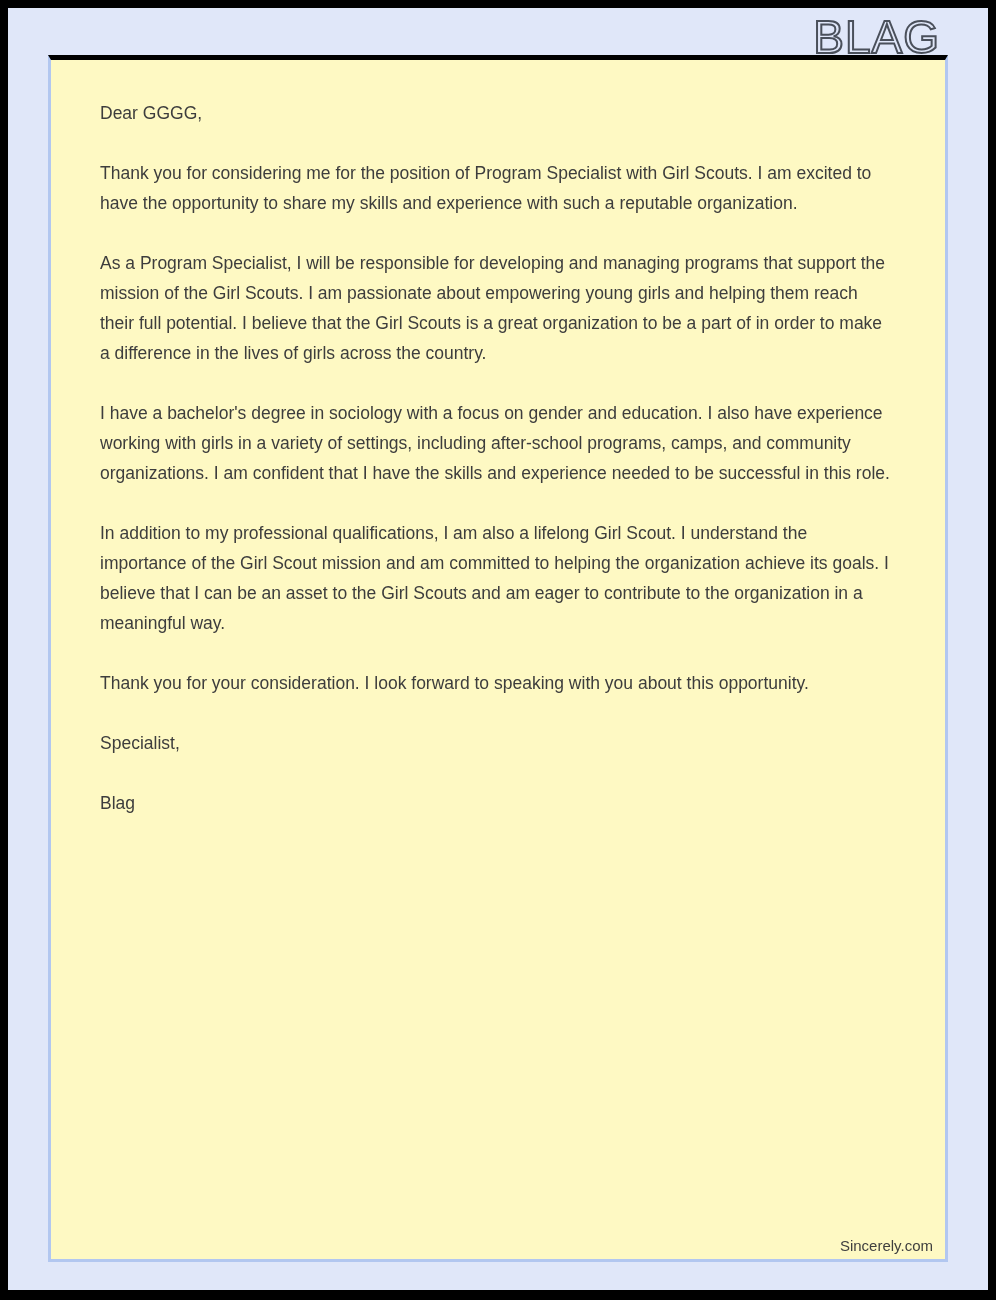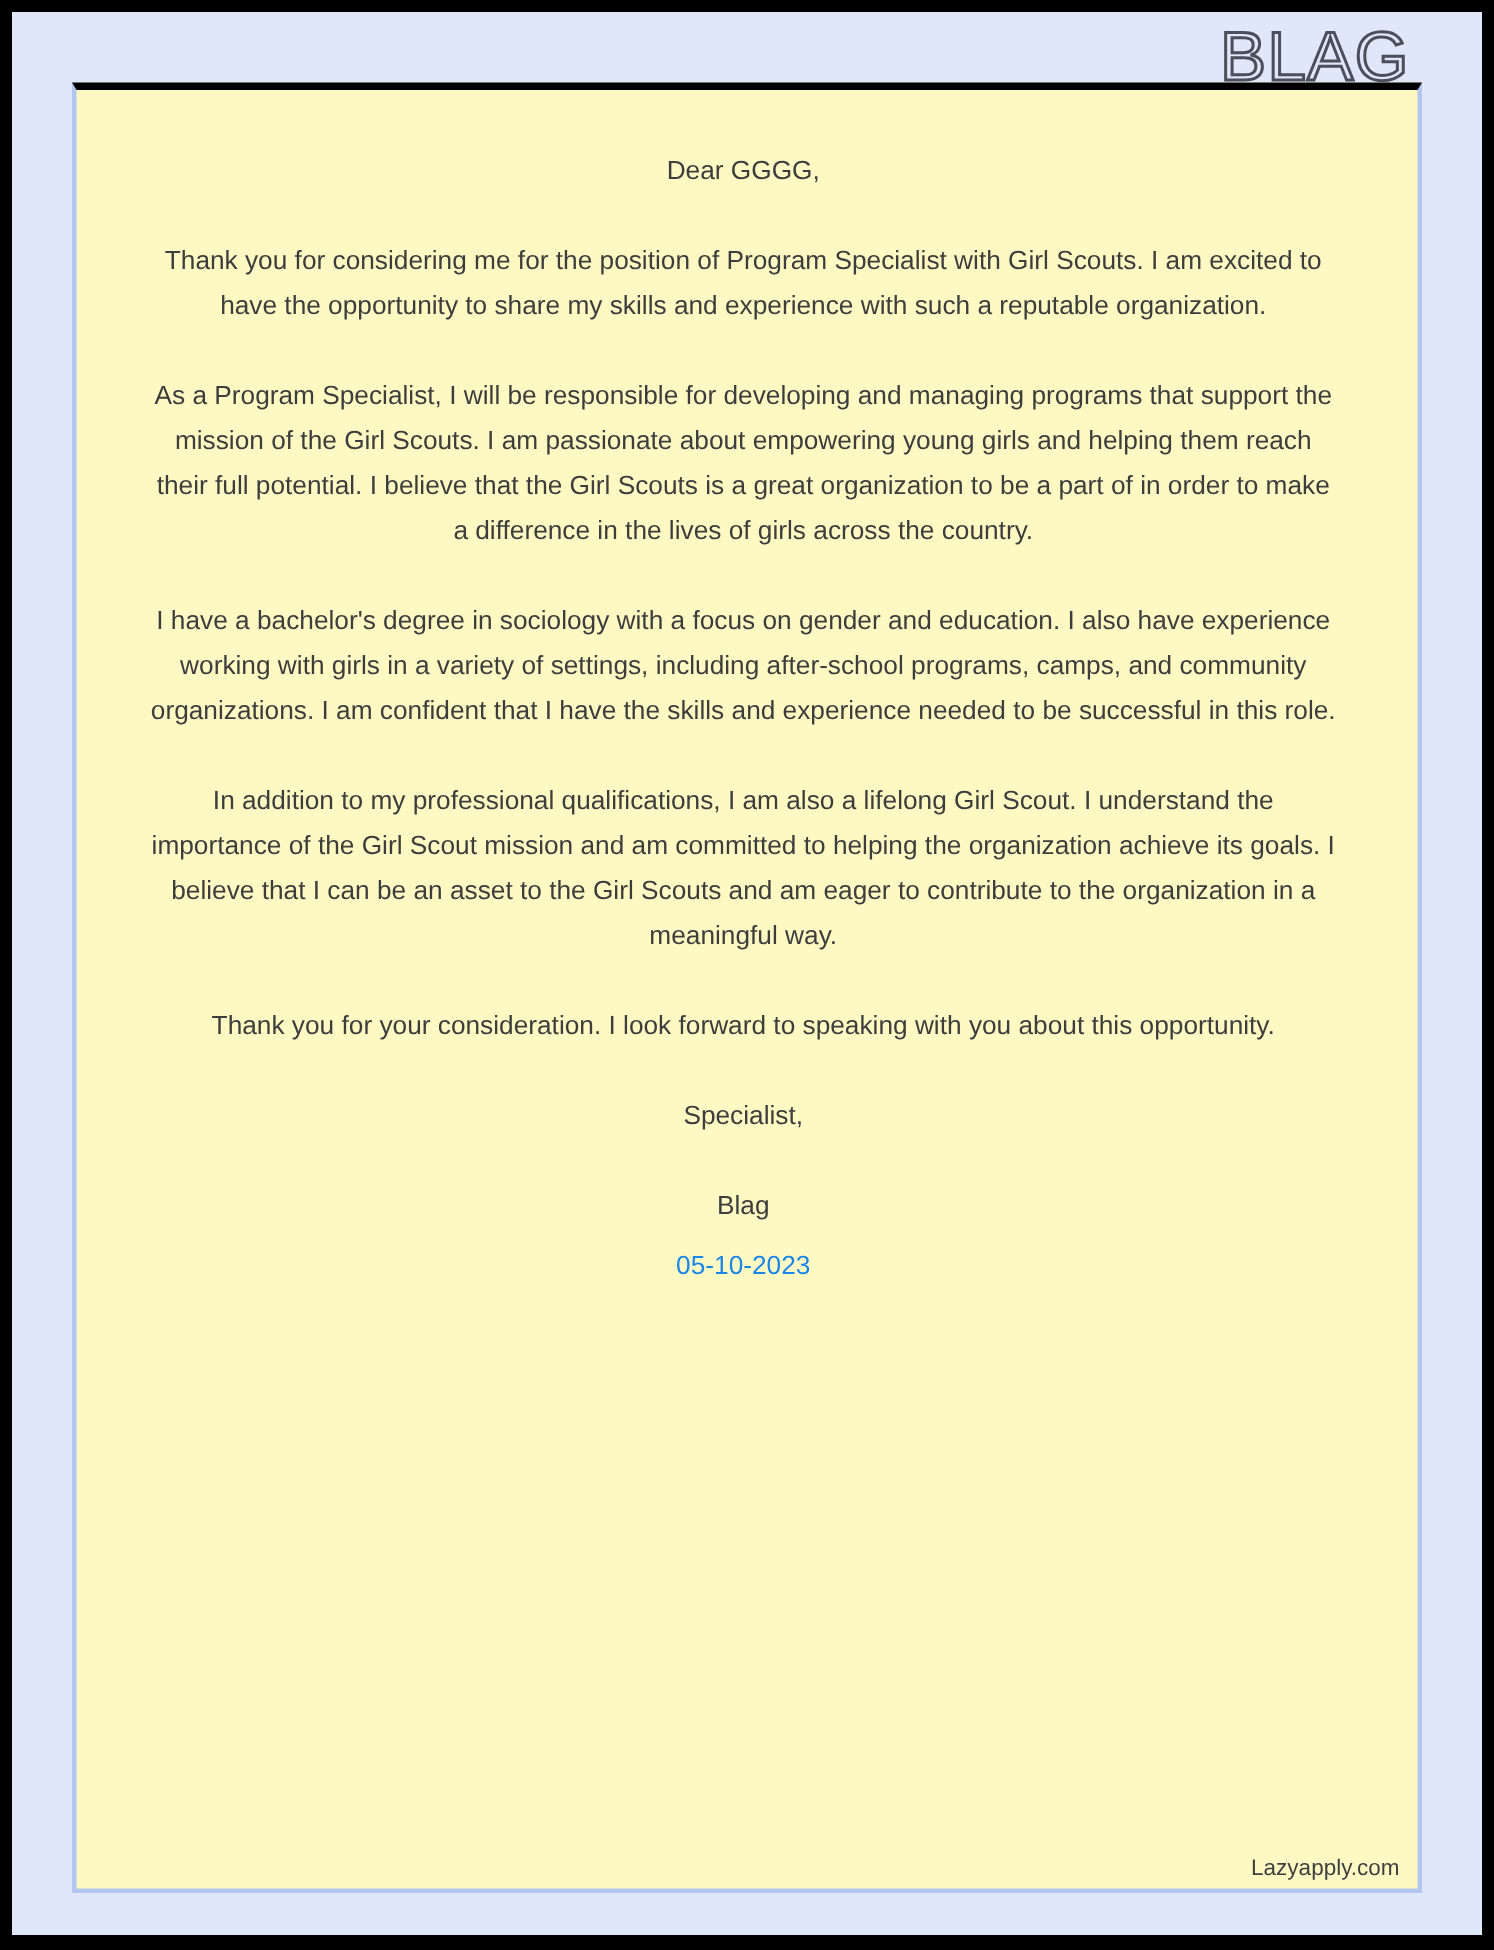--- a/index.html
+++ b/index.html
@@ -11,21 +11,20 @@
     font-family: "Liberation Sans", "DejaVu Sans", sans-serif;
     position: relative;
   }
   .page {
     position: absolute;
     left: 8px;
     top: 8px;
     right: 8px;
     bottom: 10px;
     background: #e0e7f9;
-    text-align: center;
   }
   .logo {
     position: absolute;
     top: 6px;
     right: 48px;
     font-size: 46px;
     line-height: 1;
     letter-spacing: 1px;
     font-weight: 500;
     color: transparent;
@@ -89,19 +88,18 @@
     <p class="para">I have a bachelor's degree in sociology with a focus on gender and education. I also have experience working with girls in a variety of settings, including after-school programs, camps, and community organizations. I am confident that I have the skills and experience needed to be successful in this role.</p>
 
     <p class="para">In addition to my professional qualifications, I am also a lifelong Girl Scout. I understand the importance of the Girl Scout mission and am committed to helping the organization achieve its goals. I believe that I can be an asset to the Girl Scouts and am eager to contribute to the organization in a meaningful way.</p>
 
     <p class="para">Thank you for your consideration. I look forward to speaking with you about this opportunity.</p>
 
     <p class="para">Specialist,</p>
 
     <p class="para signature">Blag</p>
 
-    <p class="date">05-10-2023</p>
 
-    <div class="watermark">Lazyapply.com</div>
+    <div class="watermark">Sincerely.com</div>
 
   </div>
 
 </div>
 
 </body></html>

